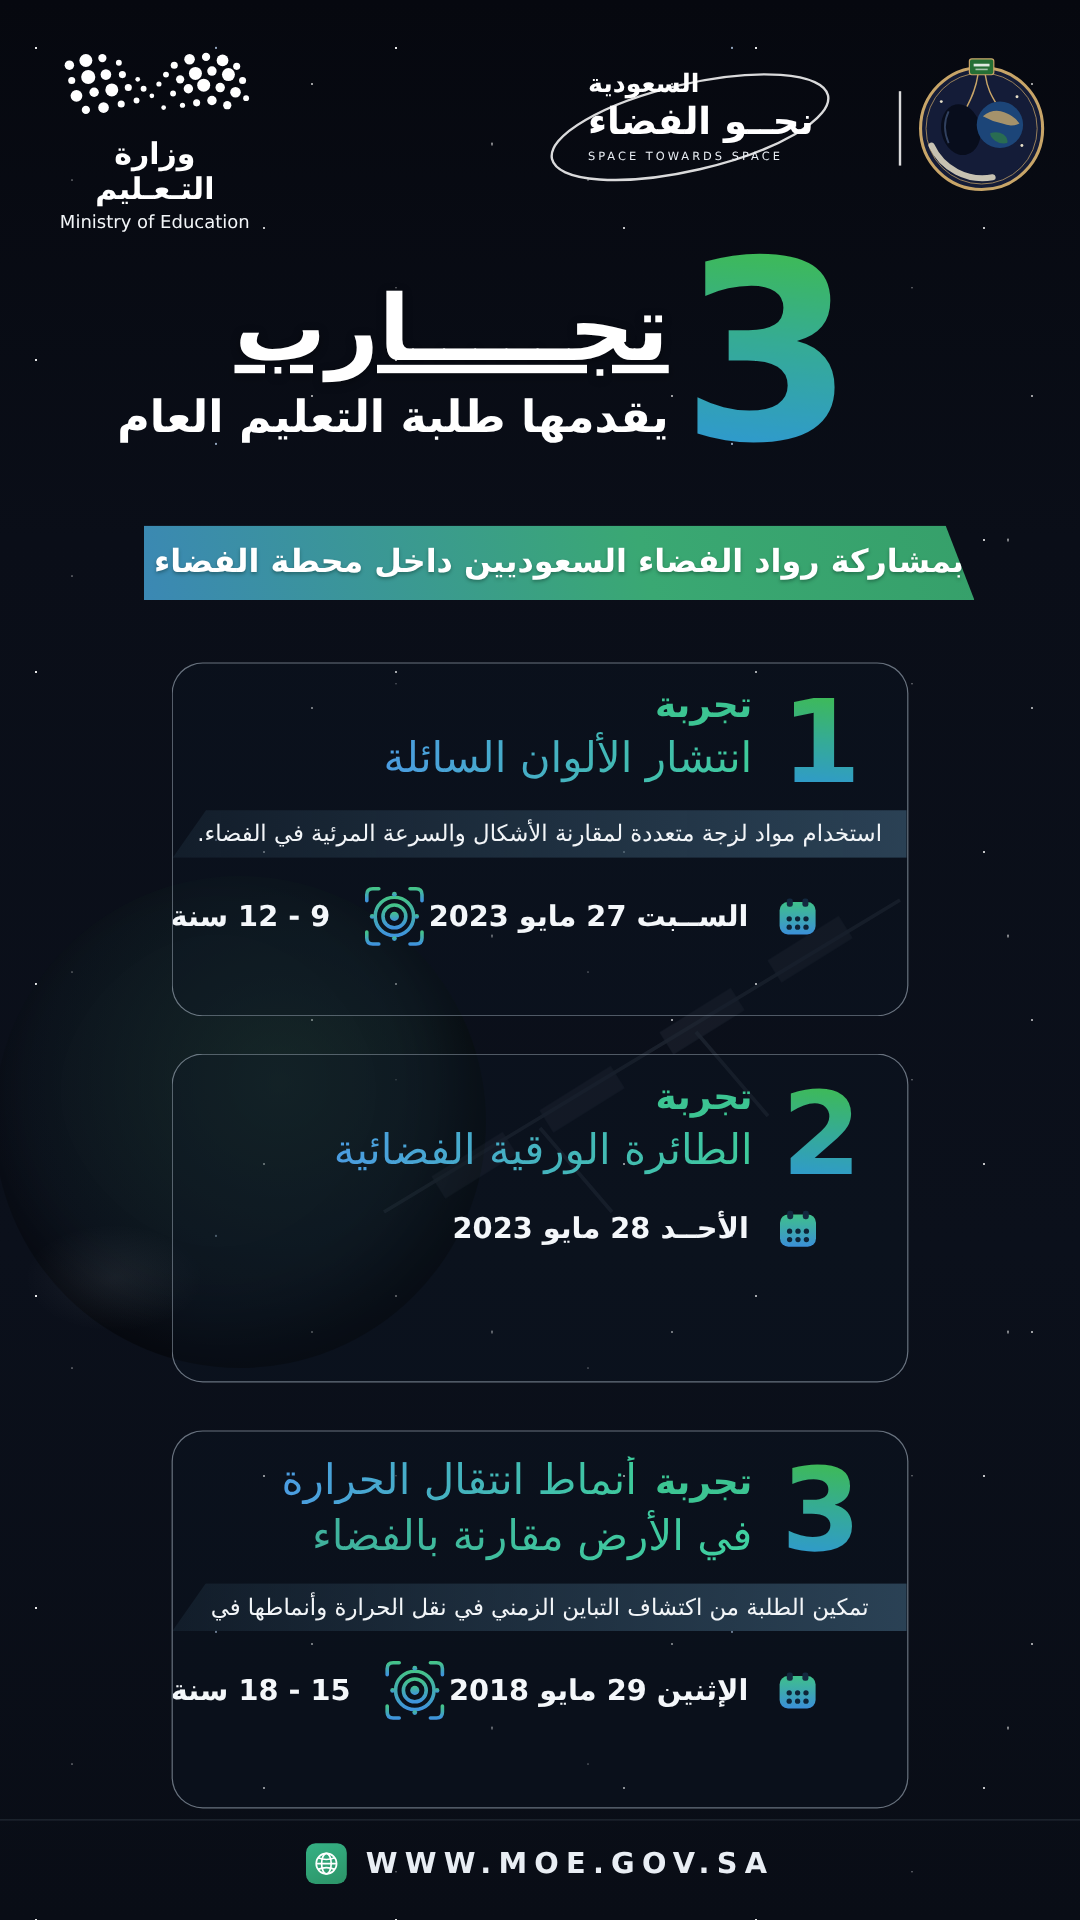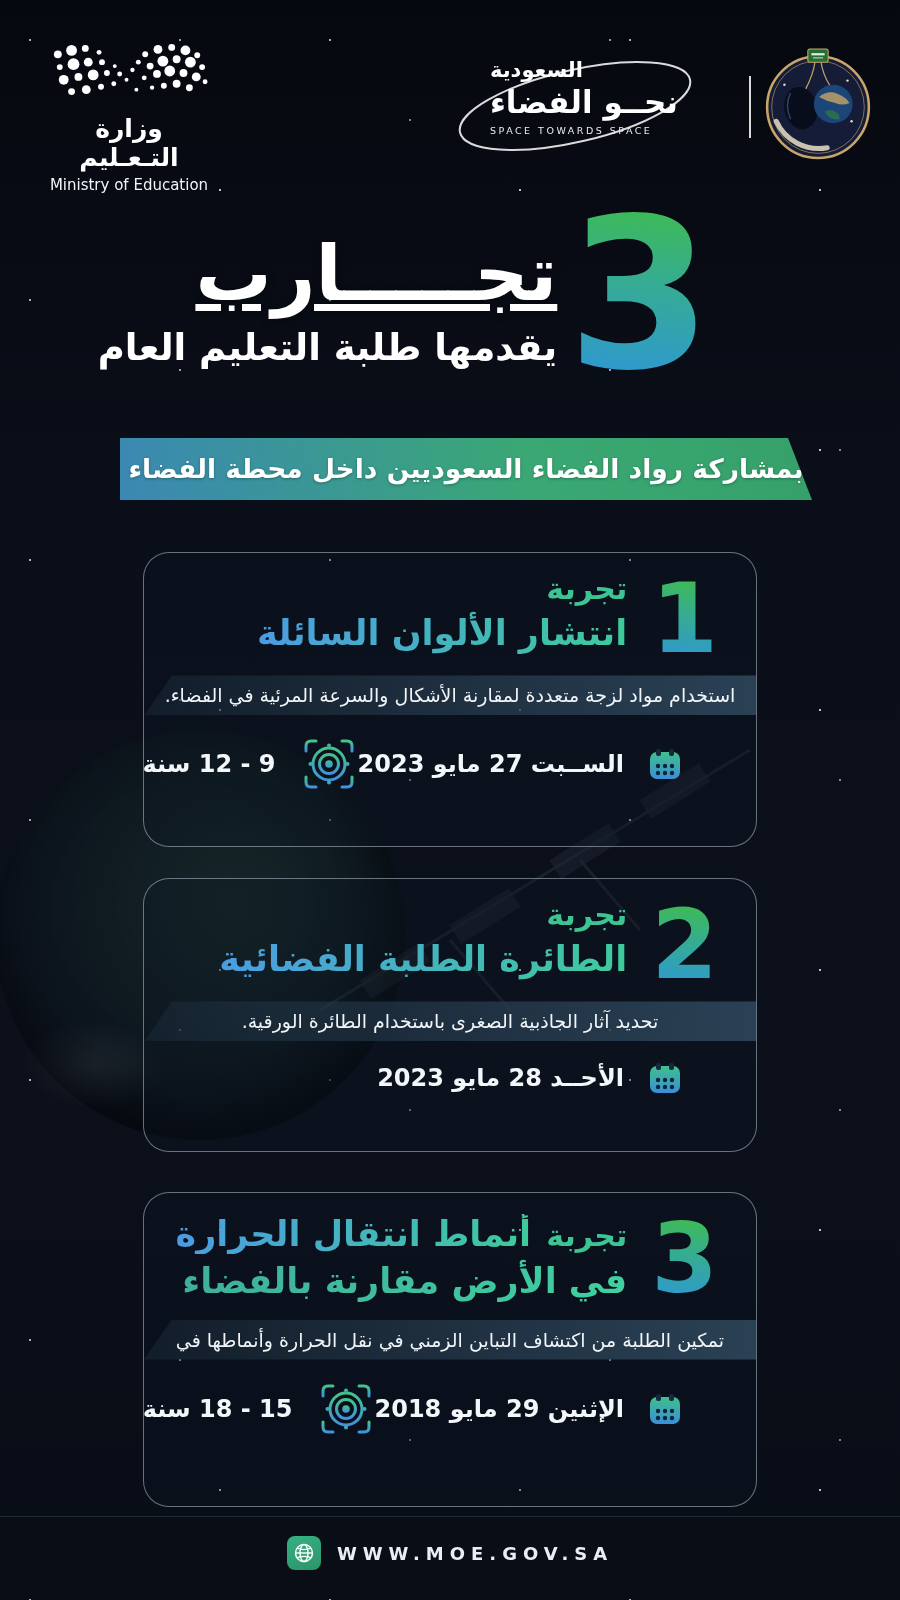--- a/index.html
+++ b/index.html
@@ -68,41 +68,41 @@
   .card.c2{top:878px;height:272px;}
   .card.c3{top:1192px;height:313px;}
   .card-head{display:flex;align-items:flex-start;gap:24px;padding:18px 38px 0 28px;}
   .card-num{font-size:96px;font-weight:bold;line-height:.88;margin-top:6px;
     background:linear-gradient(185deg,#3fbc4e 0%,#35ab95 48%,#2e97d6 100%);
     -webkit-background-clip:text;background-clip:text;-webkit-text-fill-color:transparent;color:transparent;}
   .card-titles{text-align:right;}
   .t-label{font-size:30px;font-weight:bold;color:#3cc492;}
   .stack .t-label{display:block;margin-bottom:4px;}
   .inline .t-label{display:inline;margin-left:10px;}
-  .t-main,.t-main2{font-size:35px;font-weight:bold;display:block;line-height:1.35;}
+  .t-main,.t-main2{font-size:35px;font-weight:normal;display:block;line-height:1.35;}
   .grad-a{background:linear-gradient(to left,#3ecb9b 0%,#4b9ce2 100%);
     -webkit-background-clip:text;background-clip:text;-webkit-text-fill-color:transparent;color:transparent;}
   .grad-b{background:linear-gradient(to left,#3fd0a0 0%,#3fae9c 100%);
     -webkit-background-clip:text;background-clip:text;-webkit-text-fill-color:transparent;color:transparent;}
   .t-main2:empty{display:none;}
   .card-desc{margin-top:14px;height:40px;line-height:40px;font-size:19px;color:#f2f5f8;
     text-align:center;
     background:linear-gradient(to left,rgba(48,74,95,.85),rgba(30,48,64,.40));
     clip-path:polygon(28px 0,100% 0,100% 100%,0 100%);}
   .card-meta{display:flex;align-items:center;justify-content:space-between;
     padding:0 74px 0 48px;margin-top:20px;}
   .meta-group{display:flex;align-items:center;gap:24px;}
   .meta-text{font-size:24px;font-weight:bold;color:#f4f7fa;white-space:nowrap;}
   
   .footer-line{position:absolute;top:1516px;left:0;width:100%;border-top:1px solid rgba(150,170,190,.18);}
   .footer{position:absolute;top:1536px;left:0;width:100%;display:flex;direction:ltr;
     align-items:center;justify-content:center;gap:16px;}
   .globe-tile{width:34px;height:34px;border-radius:8px;display:flex;align-items:center;justify-content:center;
     background:linear-gradient(160deg,#35b184,#2c9468);}
-  .site{font-size:18px;letter-spacing:6px;color:#e9eef4;font-weight:bold;}
+  .site{font-size:24px;letter-spacing:6px;color:#e9eef4;font-weight:bold;}
 </style>
 </head>
 <body>
 
 <div class="poster">
   <div class="stars"></div>
   <div class="stars2"></div>
   <div class="earth"></div>
   <div class="earth-glow"></div>
 
@@ -267,25 +267,24 @@
         <span class="meta-text" dir="rtl">9 - 12 سنة</span>
       </div>
     </div>
   </div>
 
   <div class="card c2">
     <div class="card-head stack">
       <div class="card-num">2</div>
       <div class="card-titles">
         <span class="t-label">تجربة</span>
-        <span class="t-main grad-a">الطائرة الطلبة الفضائية</span>
-
-      </div>
-    </div>
-    <div class="card-desc">تحديد آثار الجاذبية الصغرى باستخدام الطائرة الورقية.</div>
+        <span class="t-main grad-a">الطائرة الورقية الفضائية</span>
+
+      </div>
+    </div>
     <div class="card-meta">
       <div class="meta-group">
         <svg width="34" height="34" viewBox="0 0 34 34">
           <rect x="2" y="5" width="30" height="27" rx="7" fill="url(#cal1)"></rect>
           <rect x="8" y="2" width="5" height="7" rx="2" fill="#13293f"></rect>
           <rect x="21" y="2" width="5" height="7" rx="2" fill="#13293f"></rect>
           <g fill="#0e2438">
             <circle cx="10" cy="19" r="2.2"></circle>
               <circle cx="17" cy="19" r="2.2"></circle>
               <circle cx="24" cy="19" r="2.2"></circle>

